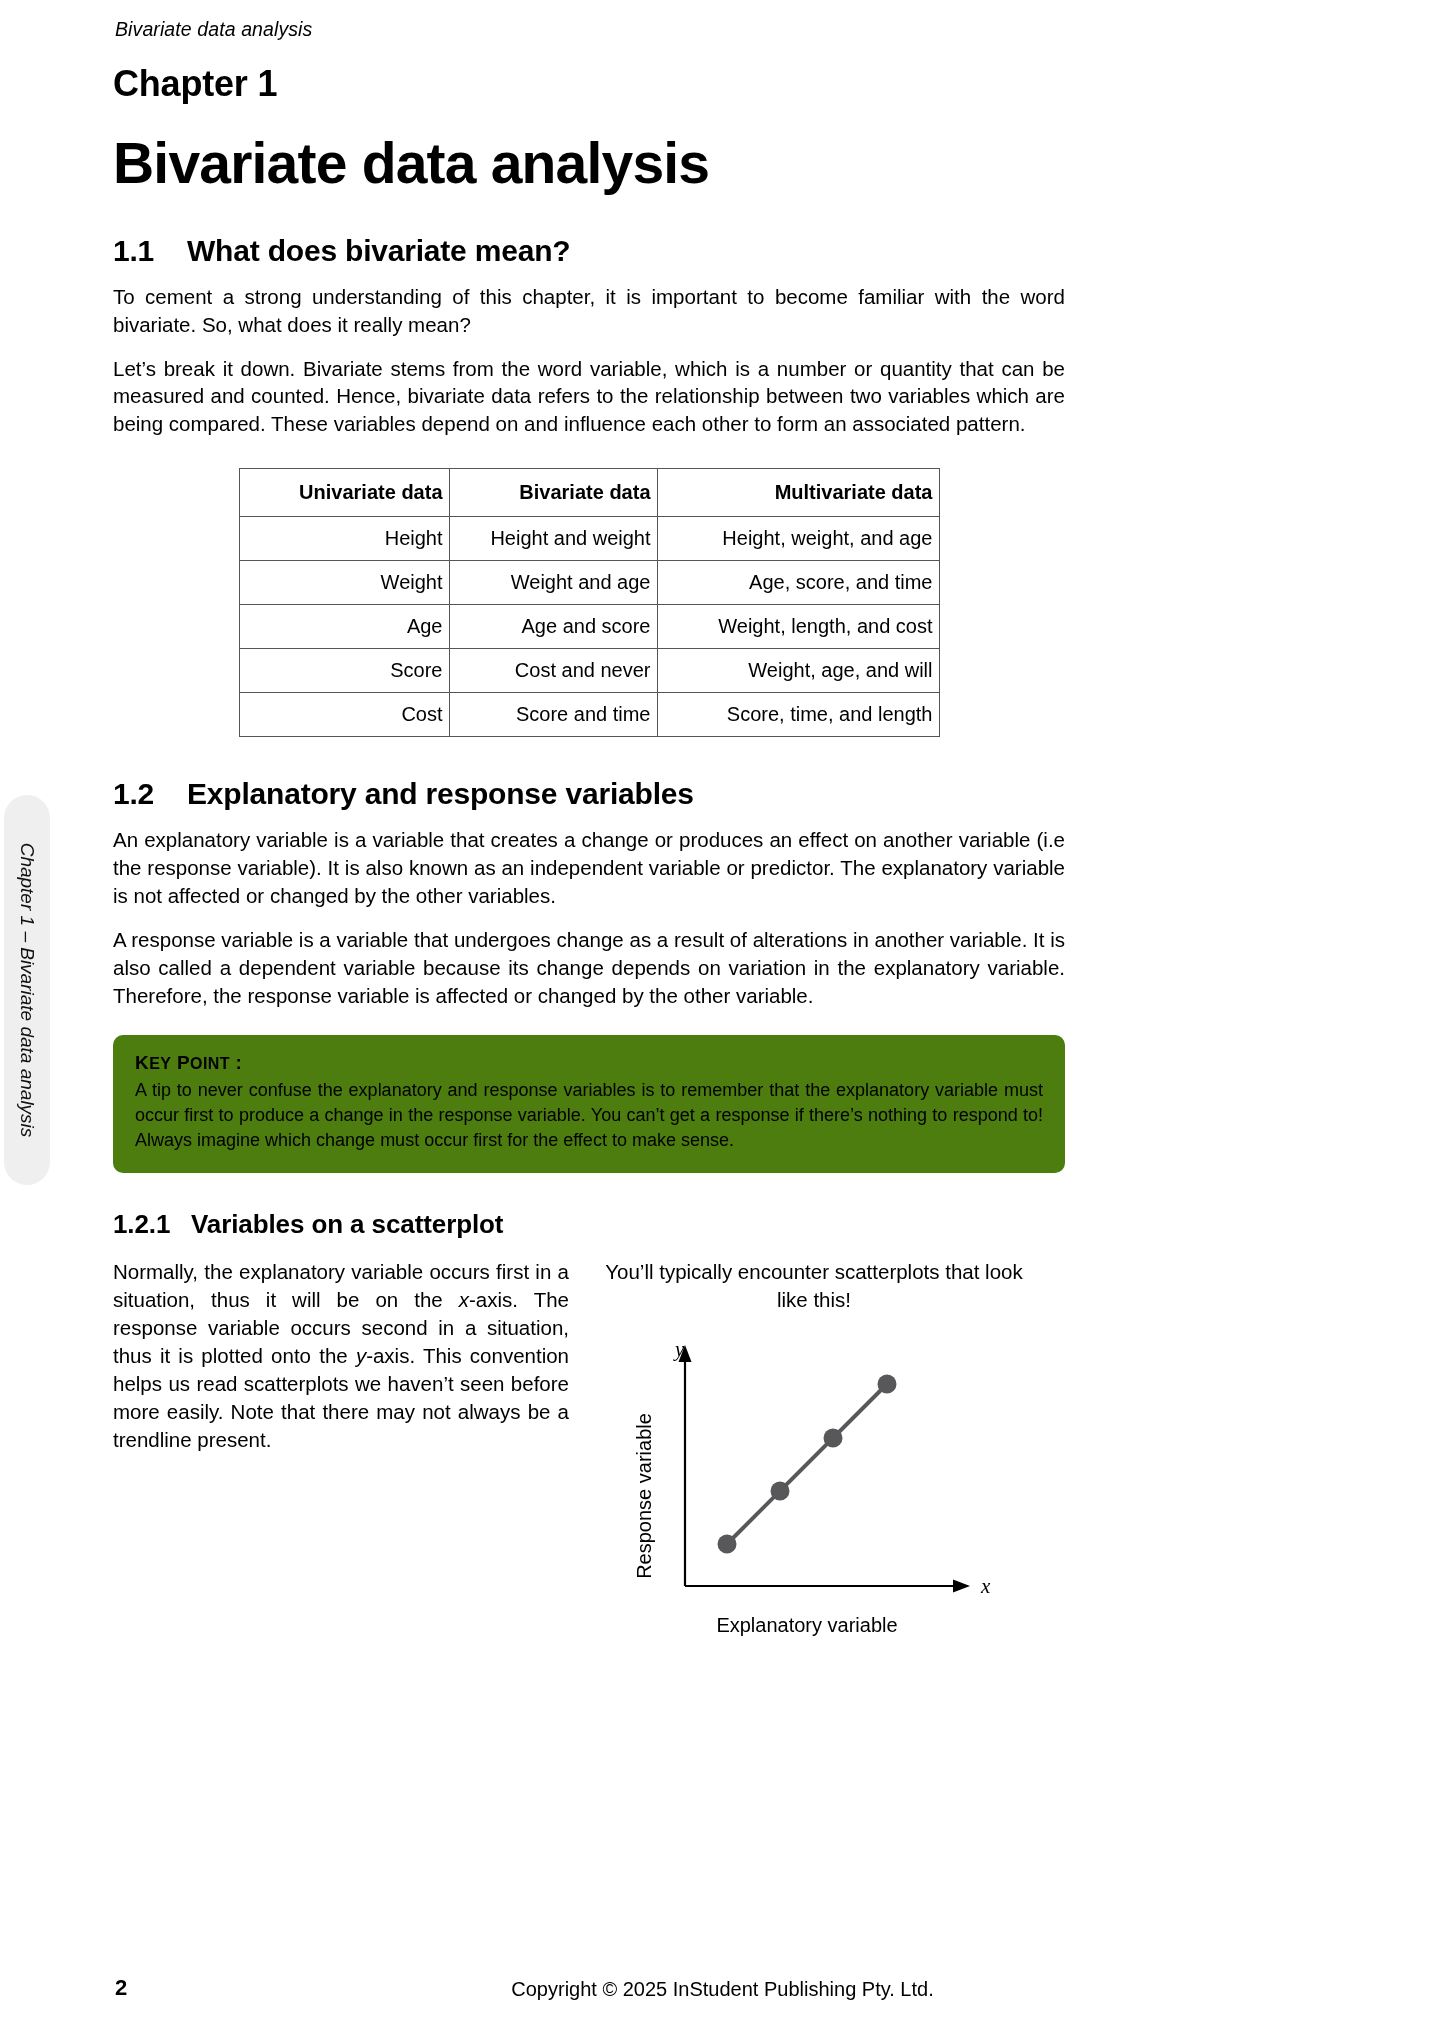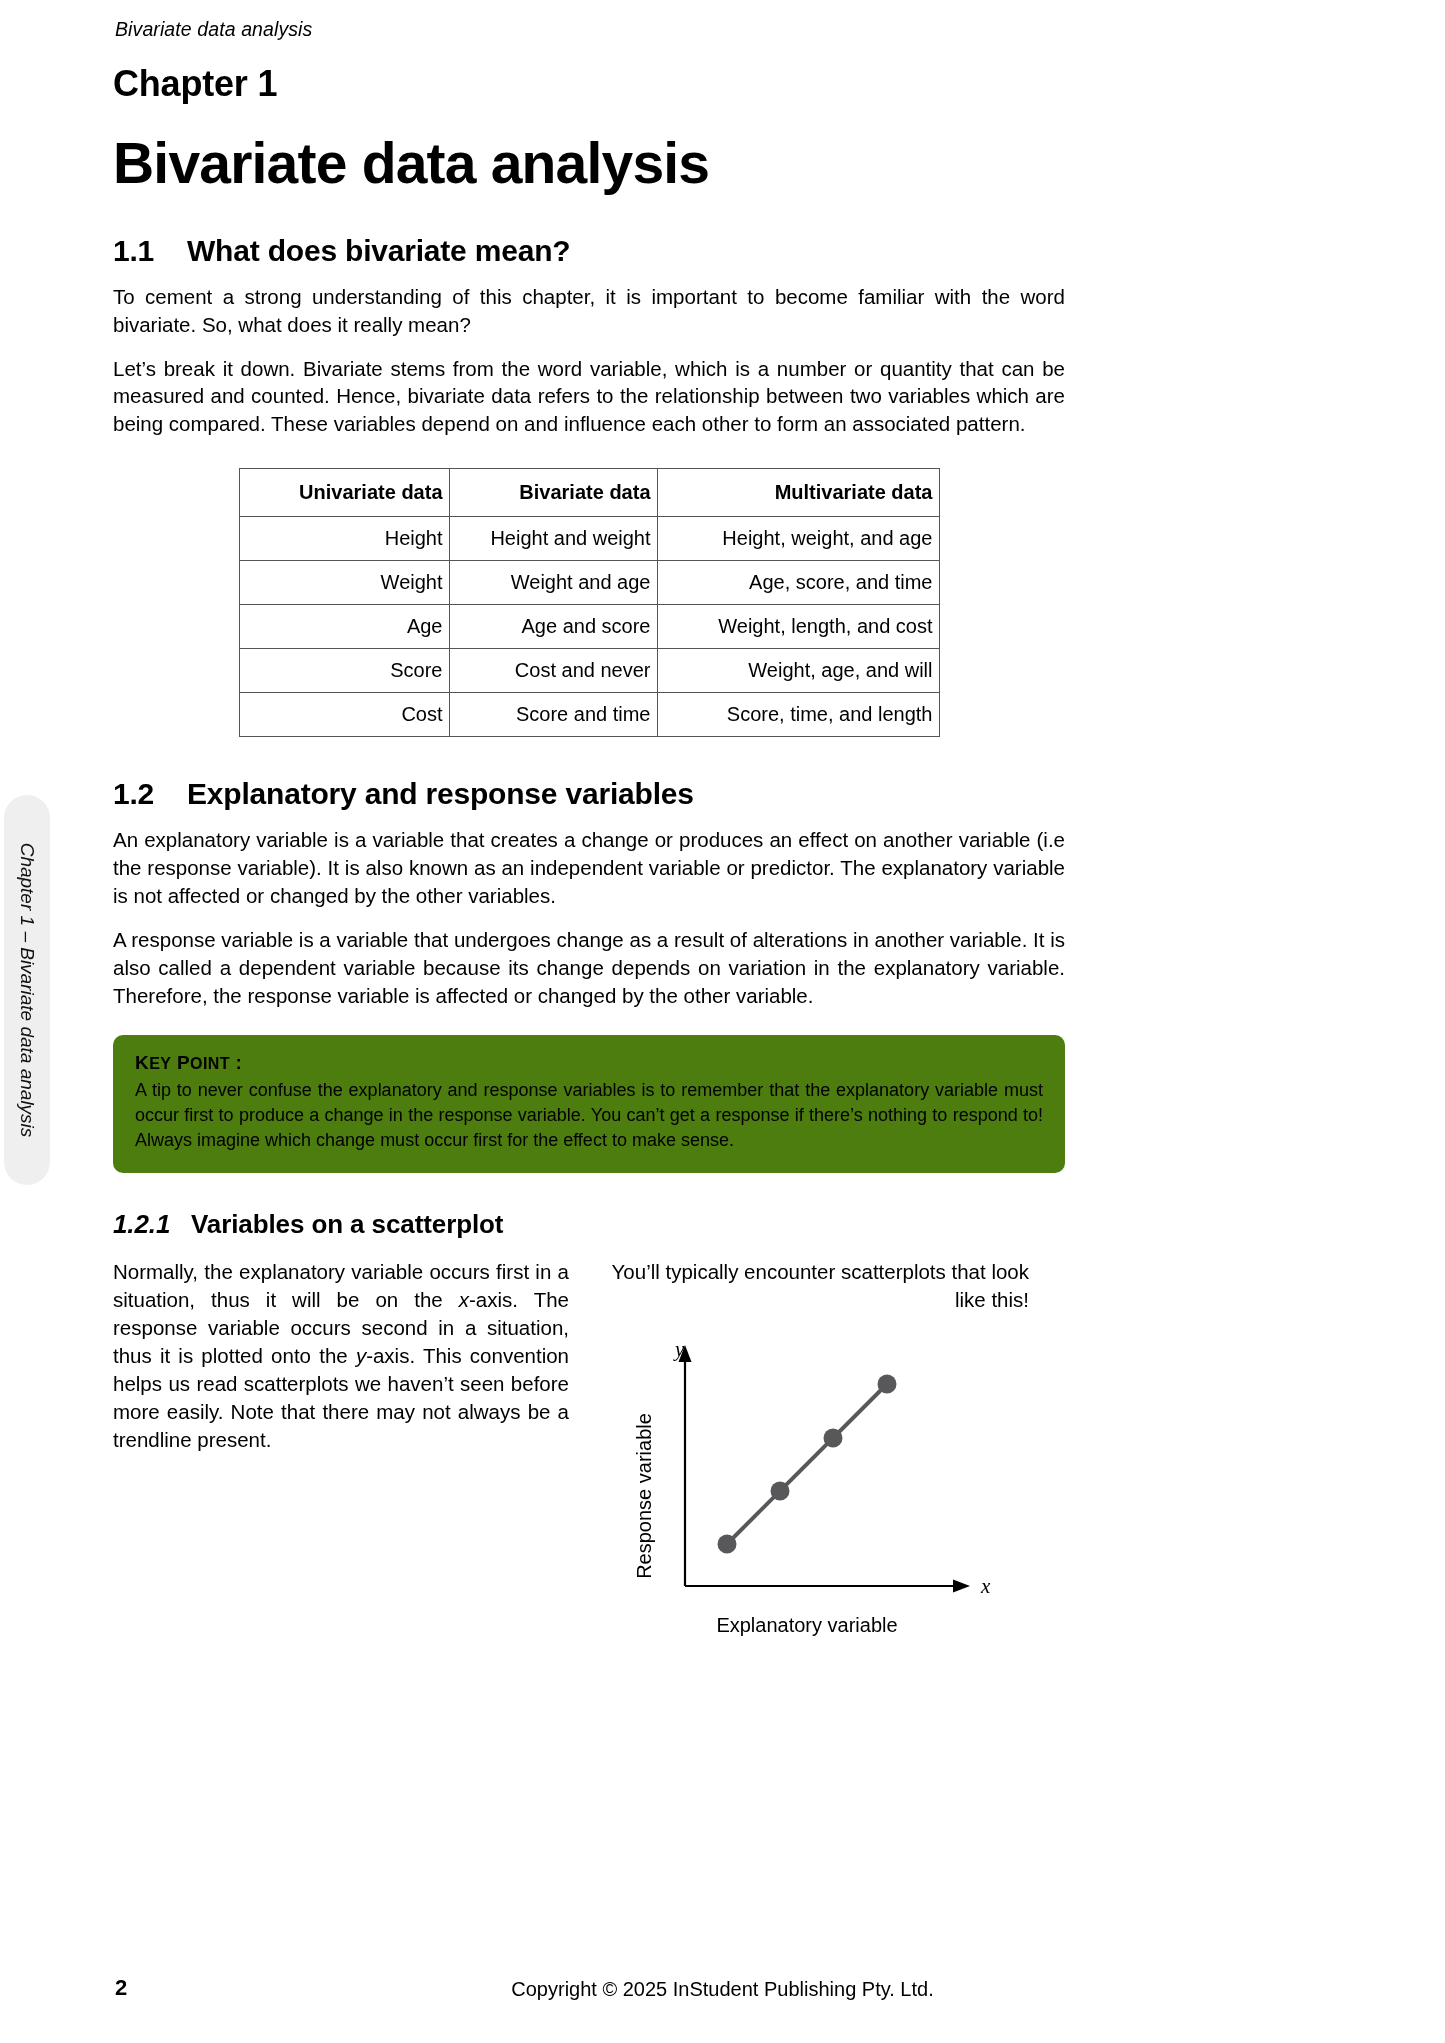--- a/index.html
+++ b/index.html
@@ -91,21 +91,20 @@
   h3.subsection {
     font-size: 26px;
     font-weight: bold;
     margin: 0;
     padding-top: 36px;
     letter-spacing: -0.1px;
   }
   h3.subsection .num {
     display: inline-block;
     width: 78px;
-    font-style: italic;
   }
 
   p.body {
     font-size: 20.5px;
     line-height: 1.36;
     margin: 0;
     padding-top: 16px;
     text-align: justify;
     text-justify: inter-word;
     hyphens: none;
@@ -171,21 +170,21 @@
     gap: 30px;
   }
   .col-left { width: 456px; }
   .col-right { width: 430px; }
   .col-left p, .col-right p {
     font-size: 20.5px;
     line-height: 1.37;
     margin: 0;
     text-align: justify;
   }
-  .col-right p { text-align: right; }
+  .col-right p { text-align: center; }
 
   
   .plot {
     position: relative;
     width: 400px;
     height: 300px;
     margin-top: 22px;
     margin-left: 18px;
   }
   .plot svg { display: block; }

